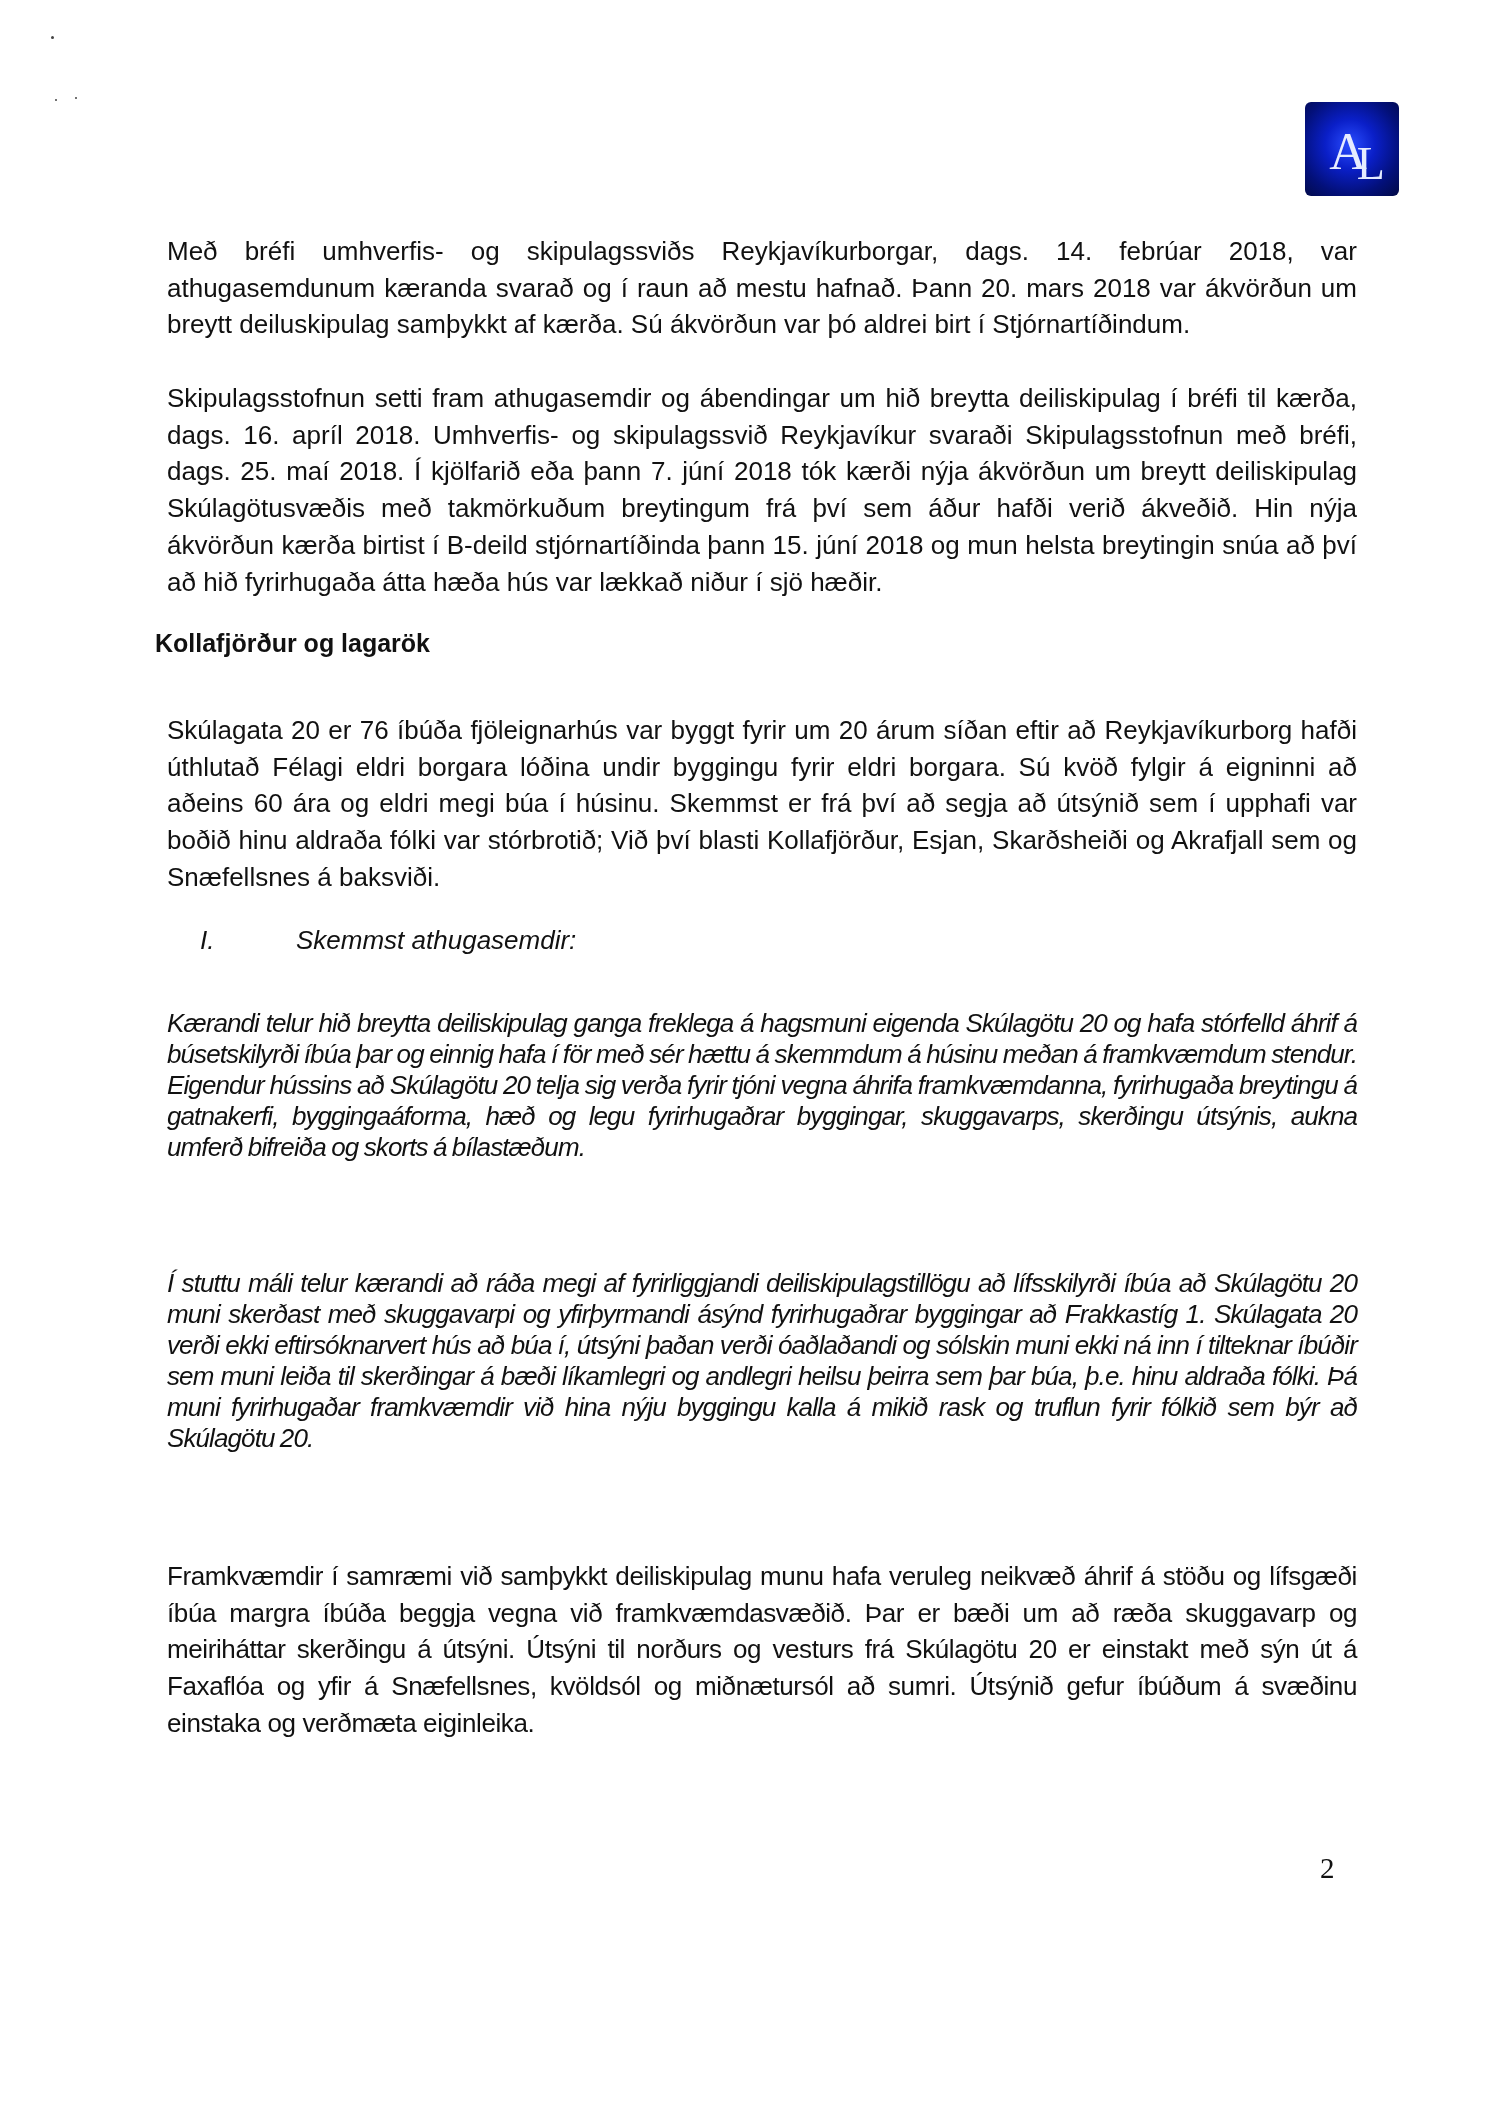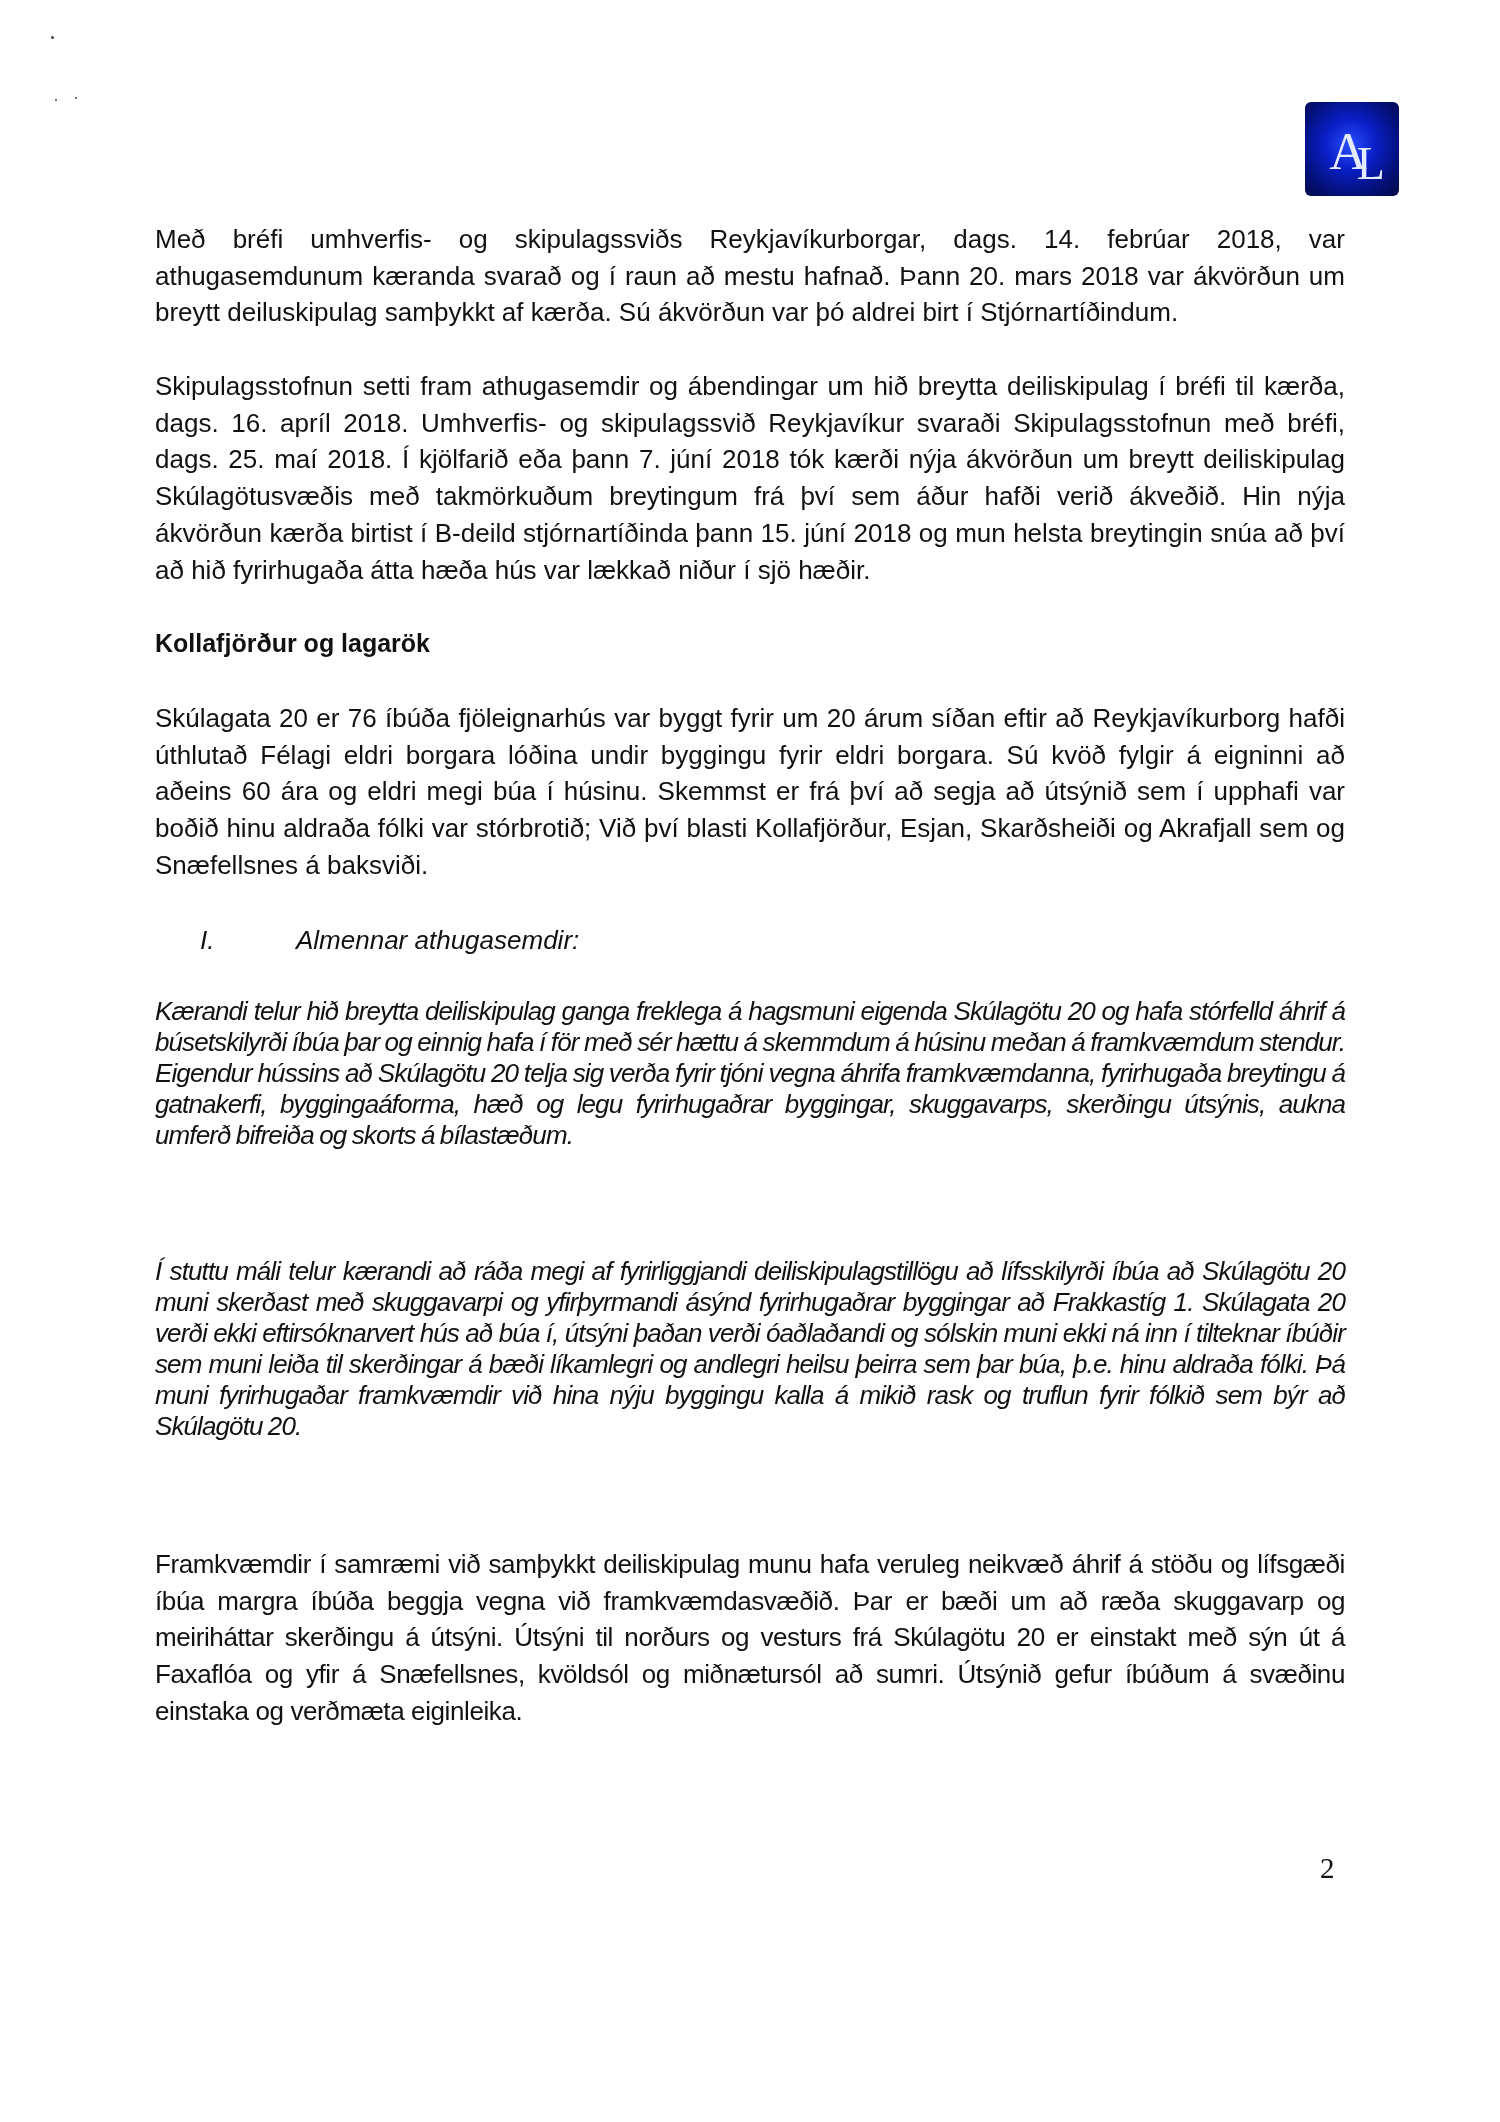--- a/index.html
+++ b/index.html
@@ -9,21 +9,21 @@
           border-radius:6px;
           background:radial-gradient(circle at 48% 45%, #2a4dff 0%, #0a1fc8 35%, #03107a 70%, #020a45 100%);
           display:flex; align-items:center; justify-content:center; }
   .logo span { font-family:"Liberation Serif", serif; color:#e6ecff; font-size:52px;
                letter-spacing:-10px; position:relative; top:2px; }
   .logo .l2 { position:relative; top:14px; font-size:46px; }
   .block { position:absolute; left:155px; width:1190px; font-size:26px;
            text-align:justify; text-align-last:left; }
   .lh-a { line-height:36.7px; }
   .lh-b { line-height:31px;font-style:italic; }
-  p { margin:0; }
+  p { margin:12px; }
   .heading { position:absolute; left:155px; font-size:25px; font-weight:bold; line-height:30px; }
   .sub { position:absolute; left:200px; font-size:26px; font-style:italic; line-height:30px; }
   .sub .num { display:inline-block; width:96px; }
   .pagenum { position:absolute; left:1320px; top:1852px; font-family:"Liberation Serif", serif;
              font-size:29px; }
   .speck { position:absolute; width:3px; height:3px; background:#444; border-radius:50%; }
 </style>
 </head>
 <body>
 
@@ -37,20 +37,20 @@
 </div>
 
 <p class="block lh-a" style="top:221px;">Með bréfi umhverfis- og skipulagssviðs Reykjavíkurborgar, dags. 14. febrúar 2018, var athugasemdunum kæranda svarað og í raun að mestu hafnað. Þann 20. mars 2018 var ákvörðun um breytt deiluskipulag samþykkt af kærða. Sú ákvörðun var þó aldrei birt í Stjórnartíðindum.</p>
 <p class="block lh-a" style="top:368px;">Skipulagsstofnun setti fram athugasemdir og ábendingar um hið breytta deiliskipulag í bréfi til kærða, dags. 16. apríl 2018. Umhverfis- og skipulagssvið Reykjavíkur svaraði Skipulagsstofnun með bréfi, dags. 25. maí 2018. Í kjölfarið eða þann 7. júní 2018 tók kærði nýja ákvörðun um breytt deiliskipulag Skúlagötusvæðis með takmörkuðum breytingum frá því sem áður hafði verið ákveðið. Hin nýja ákvörðun kærða birtist í B-deild stjórnartíðinda þann 15. júní 2018 og mun helsta breytingin snúa að því að hið fyrirhugaða átta hæða hús var lækkað niður í sjö hæðir.</p>
 
 <div class="heading" style="top:628px;">Kollafjörður og lagarök</div>
 
 <p class="block lh-a" style="top:700px;">Skúlagata 20 er 76 íbúða fjöleignarhús var byggt fyrir um 20 árum síðan eftir að Reykjavíkurborg hafði úthlutað Félagi eldri borgara lóðina undir byggingu fyrir eldri borgara. Sú kvöð fylgir á eigninni að aðeins 60 ára og eldri megi búa í húsinu. Skemmst er frá því að segja að útsýnið sem í upphafi var boðið hinu aldraða fólki var stórbrotið; Við því blasti Kollafjörður, Esjan, Skarðsheiði og Akrafjall sem og Snæfellsnes á baksviði.</p>
 
 <div class="sub" style="top:925px;">
-  <span class="num">I.</span><span>Almennar athugasemdir:</span>
+  <span class="num">I.</span><span>Skemmst athugasemdir:</span>
 </div>
 
 <p class="block lh-b" style="top:996px;letter-spacing:-0.9px;word-spacing:-1px;">Kærandi telur hið breytta deiliskipulag ganga freklega á hagsmuni eigenda Skúlagötu 20 og hafa stórfelld áhrif á búsetskilyrði íbúa þar og einnig hafa í för með sér hættu á skemmdum á húsinu meðan á framkvæmdum stendur. Eigendur hússins að Skúlagötu 20 telja sig verða fyrir tjóni vegna áhrifa framkvæmdanna, fyrirhugaða breytingu á gatnakerfi, byggingaáforma, hæð og legu fyrirhugaðrar byggingar, skuggavarps, skerðingu útsýnis, aukna umferð bifreiða og skorts á bílastæðum.</p>
 <p class="block lh-b" style="top:1256px;letter-spacing:-0.9px;word-spacing:-1px;">Í stuttu máli telur kærandi að ráða megi af fyrirliggjandi deiliskipulagstillögu að lífsskilyrði íbúa að Skúlagötu 20 muni skerðast með skuggavarpi og yfirþyrmandi ásýnd fyrirhugaðrar byggingar að Frakkastíg 1. Skúlagata 20 verði ekki eftirsóknarvert hús að búa í, útsýni þaðan verði óaðlaðandi og sólskin muni ekki ná inn í tilteknar íbúðir sem muni leiða til skerðingar á bæði líkamlegri og andlegri heilsu þeirra sem þar búa, þ.e. hinu aldraða fólki. Þá muni fyrirhugaðar framkvæmdir við hina nýju byggingu kalla á mikið rask og truflun fyrir fólkið sem býr að Skúlagötu 20.</p>
 <p class="block lh-a" style="top:1546px;letter-spacing:-0.4px;">Framkvæmdir í samræmi við samþykkt deiliskipulag munu hafa veruleg neikvæð áhrif á stöðu og lífsgæði íbúa margra íbúða beggja vegna við framkvæmdasvæðið. Þar er bæði um að ræða skuggavarp og meiriháttar skerðingu á útsýni. Útsýni til norðurs og vesturs frá Skúlagötu 20 er einstakt með sýn út á Faxaflóa og yfir á Snæfellsnes, kvöldsól og miðnætursól að sumri. Útsýnið gefur íbúðum á svæðinu einstaka og verðmæta eiginleika.</p>
 
 <div class="pagenum">2</div>
 
 </body></html>

